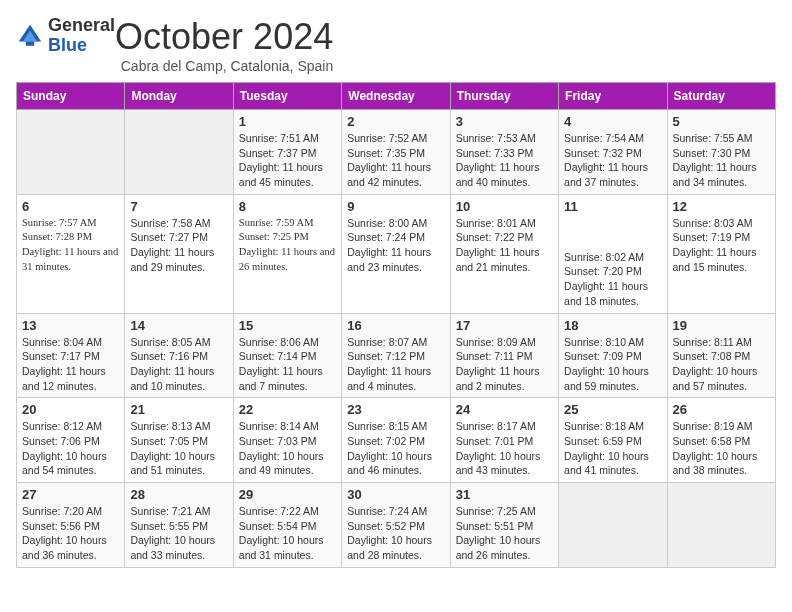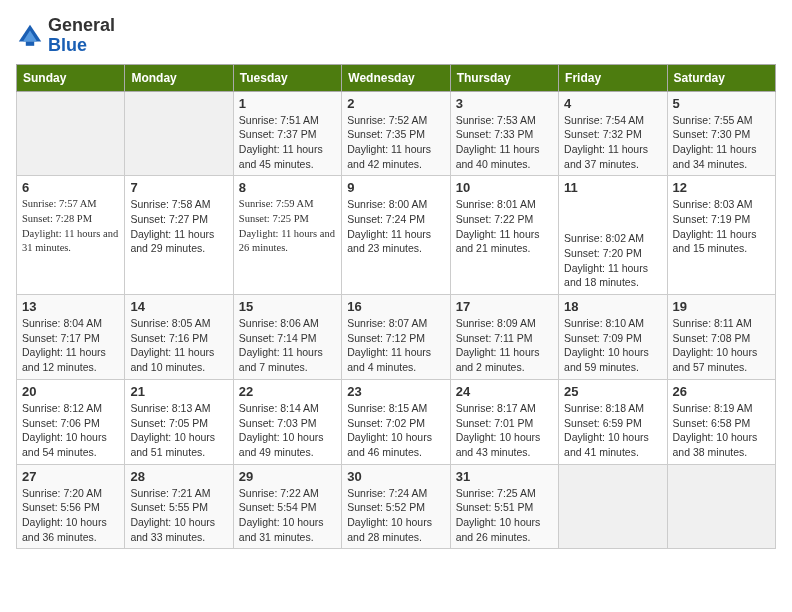--- a/index.html
+++ b/index.html
@@ -42,21 +42,21 @@
     .location {
       font-size: 14px;
       color: #555;
     }
     table {
       width: 100%;
       border-collapse: collapse;
       font-size: 11px;
     }
     thead tr th {
-      background-color: #4d7c0f;
+      background-color: #a21caf;
       color: #fff;
       text-align: left;
       padding: 6px 6px;
       font-size: 12px;
       font-weight: bold;
       border: 1px solid #aaa;
     }
     tbody tr td {
       border: 1px solid #ccc;
       vertical-align: top;
@@ -92,20 +92,24 @@
     <svg class="logo-icon" viewBox="0 0 40 40" xmlns="http://www.w3.org/2000/svg">
       <polygon points="20,4 36,28 4,28" fill="#1a5fb4"></polygon>
       <polygon points="20,12 30,28 10,28" fill="#5599e0"></polygon>
       <rect x="14" y="28" width="12" height="6" fill="#1a5fb4"></rect>
     </svg>
     <div class="logo-text">
       <span class="logo-general">General</span><br>
       <span class="logo-blue">Blue</span>
     </div>
   </div>
+  <div class="title-block">
+    <div class="month-title">October 2024</div>
+    <div class="location">Cabra del Camp, Catalonia, Spain</div>
+  </div>
 </div>
 
 <table>
   <thead>
     <tr>
     <th>Sunday</th>
         <th>Monday</th>
         <th>Tuesday</th>
         <th>Wednesday</th>
         <th>Thursday</th>

